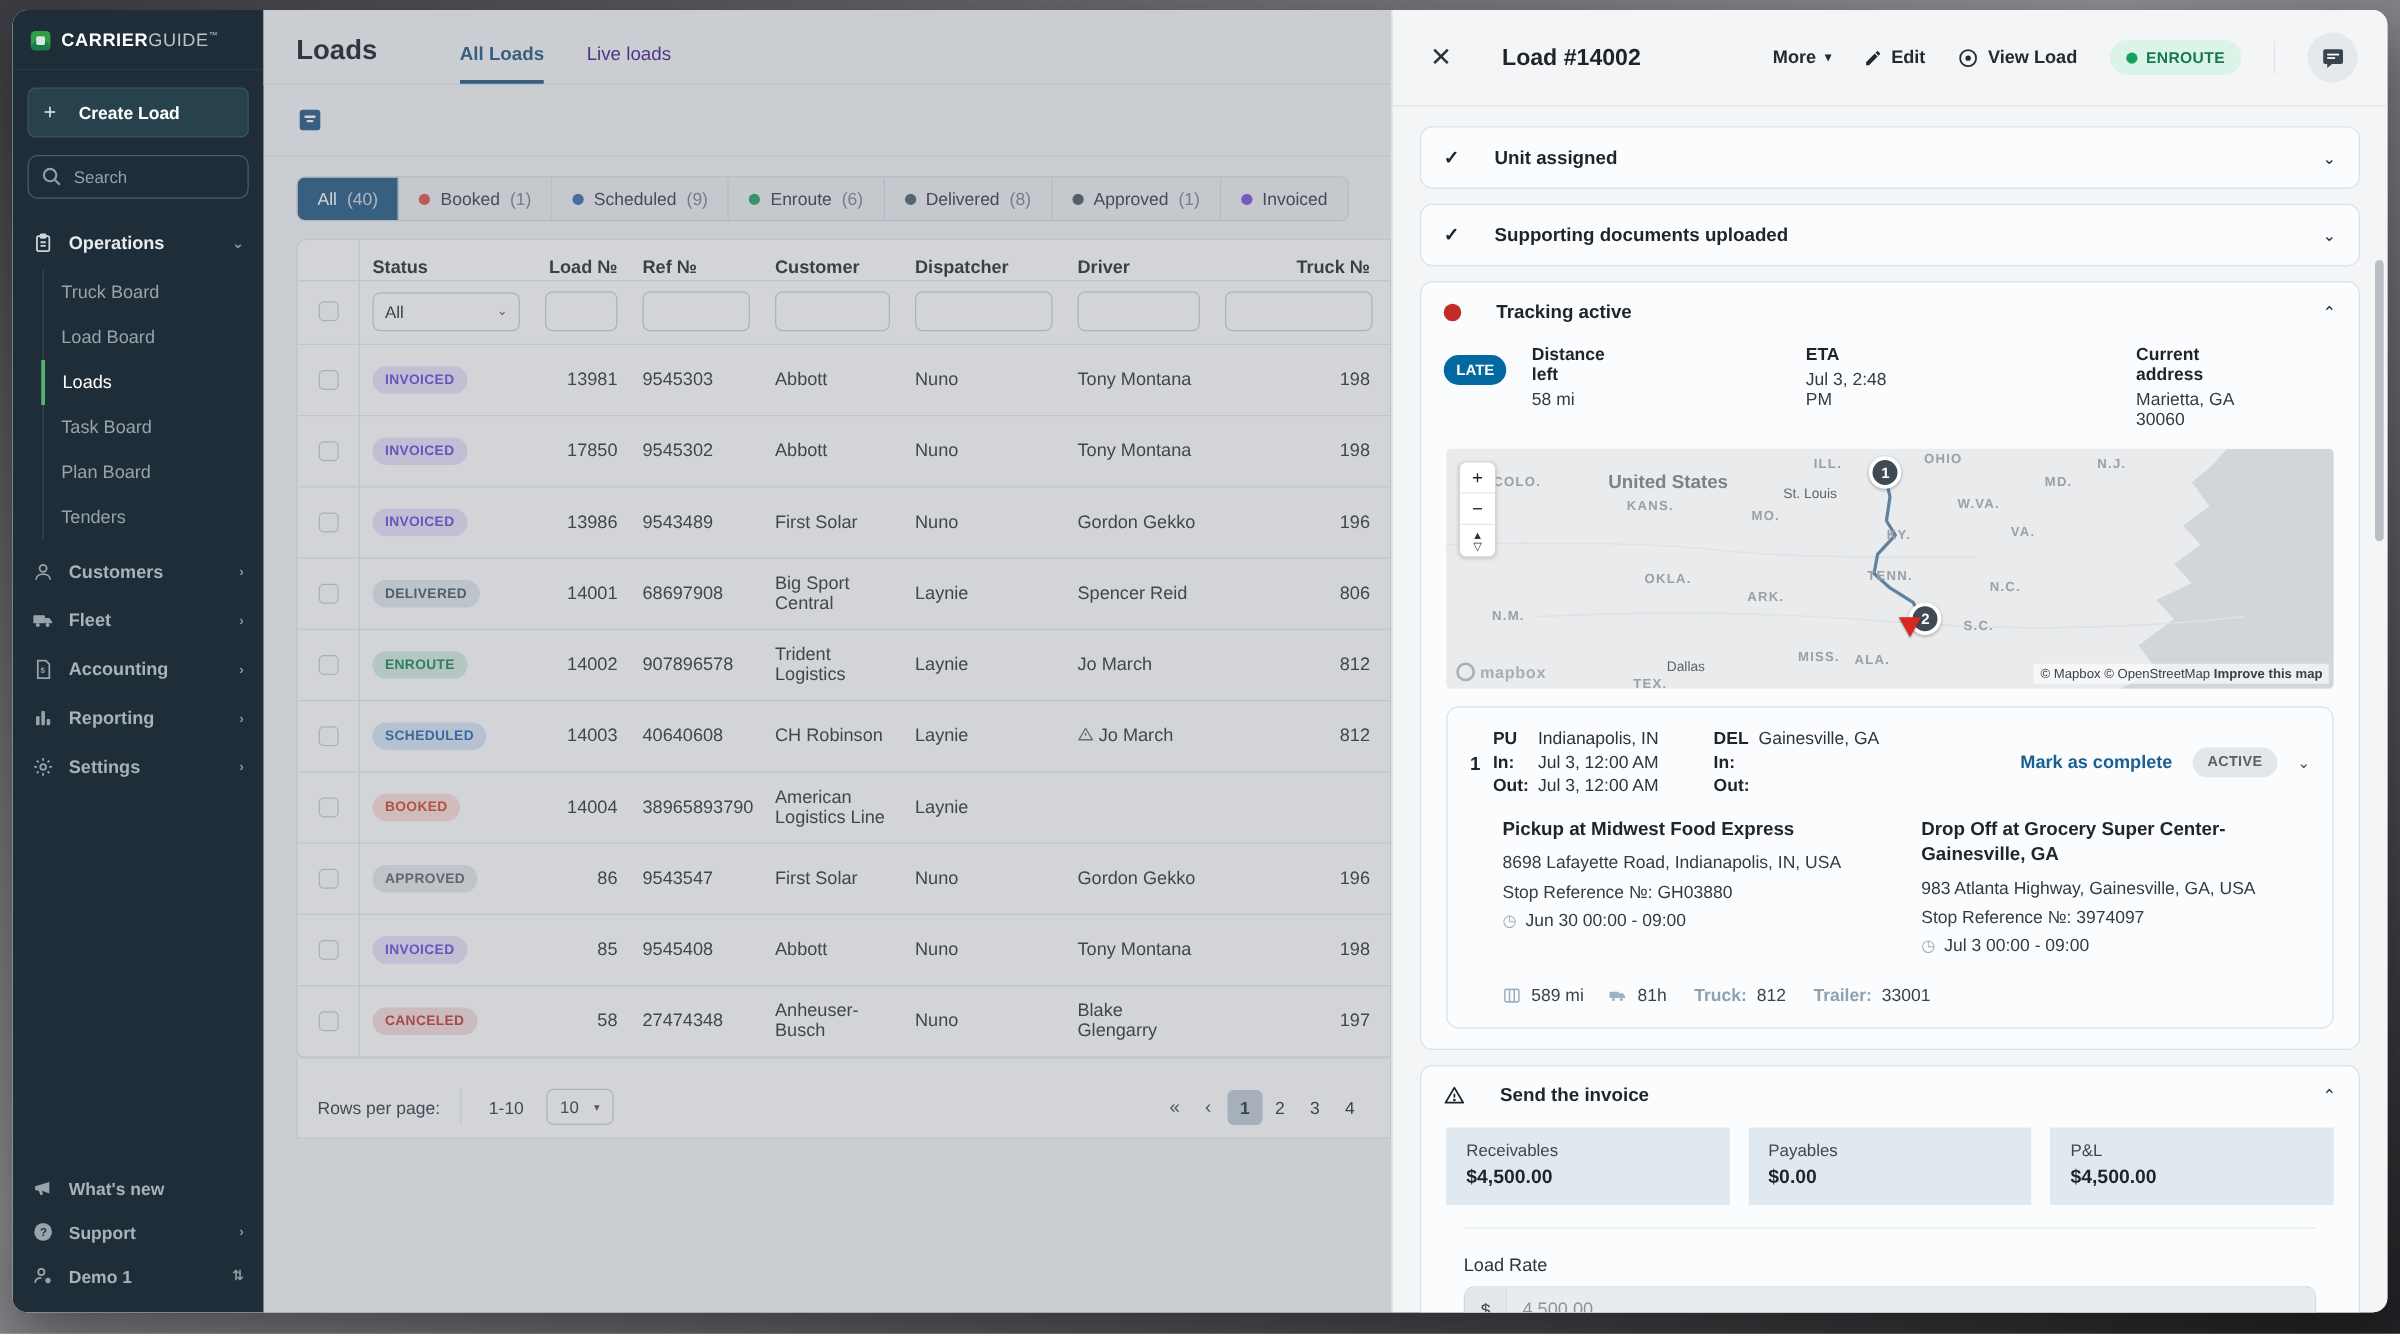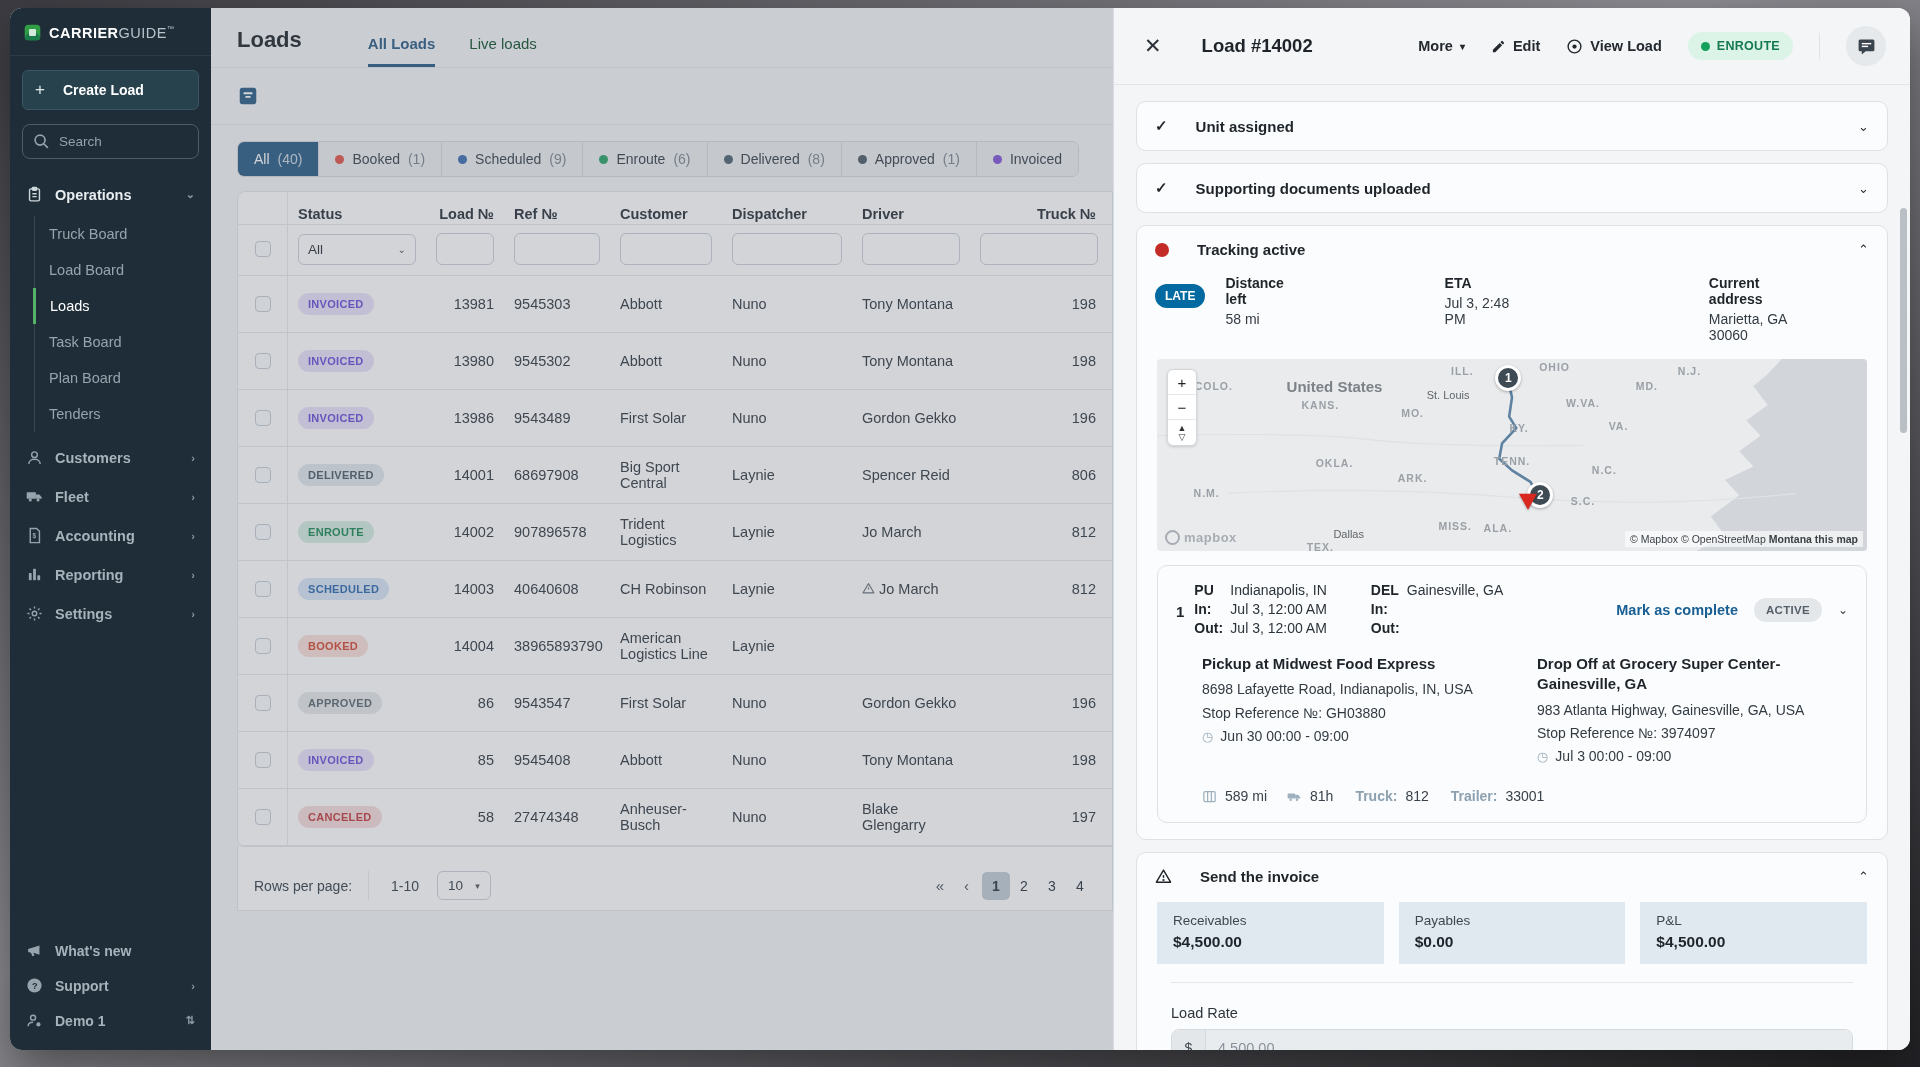--- a/index.html
+++ b/index.html
@@ -30,21 +30,21 @@
   .side-footer { padding:6px 0 12px 0; font-size:14px; }
   .side-footer .nav-row { padding:9px 16px; font-weight:700; }
   .icon-s { width:17px; height:17px; flex:0 0 auto; }
 
   
   .main { flex:1 1 auto; position:relative; background:#f4f5f7; min-width:0; }
   .dim { position:absolute; inset:0; background:rgba(95,100,115,.28); z-index:40; pointer-events:none; }
   .mainhead { display:flex; align-items:flex-end; gap:38px; padding:0 0 0 26px; background:#f4f5f7; border-bottom:1px solid #e2e5e9; height:60px; }
   .page-title { font-size:22px; font-weight:700; color:#20262b; padding-bottom:14px; }
   .tabs { display:flex; gap:34px; margin-left:28px; }
-  .tab { font-size:15px; padding-bottom:12px; color:#14532d; cursor:pointer; border-bottom:3px solid transparent; }
+  .tab { font-size:15px; padding-bottom:12px; color:#4c1d95; cursor:pointer; border-bottom:3px solid transparent; }
   .tab.active { color:#2c5d85; font-weight:700; border-bottom-color:#2c5d85; }
   .banner { display:flex; align-items:center; gap:16px; padding:17px 26px; border-bottom:1px solid #e2e5e9; color:#4d565e; font-size:15px; }
   .chips { display:flex; margin:16px 26px 14px 26px; border-radius:7px; overflow:hidden; width:max-content; border:1px solid #d4d9df; }
   .chip { display:flex; align-items:center; gap:8px; padding:9px 16px; background:#eef0f2; border-right:1px solid #d4d9df;
           font-size:14px; color:#39424a; cursor:pointer; border-top:none; border-bottom:none; border-left:none; font-family:inherit; white-space:nowrap; }
   .chip:last-child { border-right:none; }
   .chip.active { background:#2b5d85; color:#fff; }
   .chip .dot { width:9px; height:9px; border-radius:50%; flex:0 0 auto; }
   .chip .chip-count { color:#7d8791; } .chip.active .chip-count { color:#cdd9e3; }
 
@@ -354,21 +354,21 @@
             <div>Abbott</div>
             <div>Nuno</div>
             <div>Tony Montana</div>
             <div class="c-truck">198</div>
           </div>
           <div class="trow" style="min-height: 57px;">
             <div class="c-check">
               <span class="cbox"></span>
             </div>
             <div><span class="pill invoiced">INVOICED</span></div>
-            <div class="c-load">13980</div>
+            <div class="c-load">17850</div>
             <div>9545302</div>
             <div>Abbott</div>
             <div>Nuno</div>
             <div>Tony Montana</div>
             <div class="c-truck">198</div>
           </div>
           <div class="trow" style="min-height: 57px;">
             <div class="c-check">
               <span class="cbox"></span>
             </div>
@@ -594,21 +594,21 @@
             </div>
           <div class="map-ctrl">
             <button>+</button>
             <button>−</button>
             <button>▲<br>▽</button>
           </div>
           <div class="mapbox-logo">
               <span class="mbc"></span>
               <span>mapbox</span>
             </div>
-          <div class="map-attrib"><span>© Mapbox © OpenStreetMap</span> <b>Montana this map</b></div>
+          <div class="map-attrib"><span>© Mapbox © OpenStreetMap</span> <b>Improve this map</b></div>
         <div class="map-marker" style="left: 49.5%; top: 10%;">1</div>
             <div class="map-marker" style="left: 54%; top: 71%;">2</div>
             <div class="map-pin" style="left: 52.3%; top: 72%;"></div>
           </div>
 
         <div class="stop-card">
           <div class="stop-top">
             <div class="stop-num">1</div>
             <div class="sched">
               <span class="tag">PU</span>

